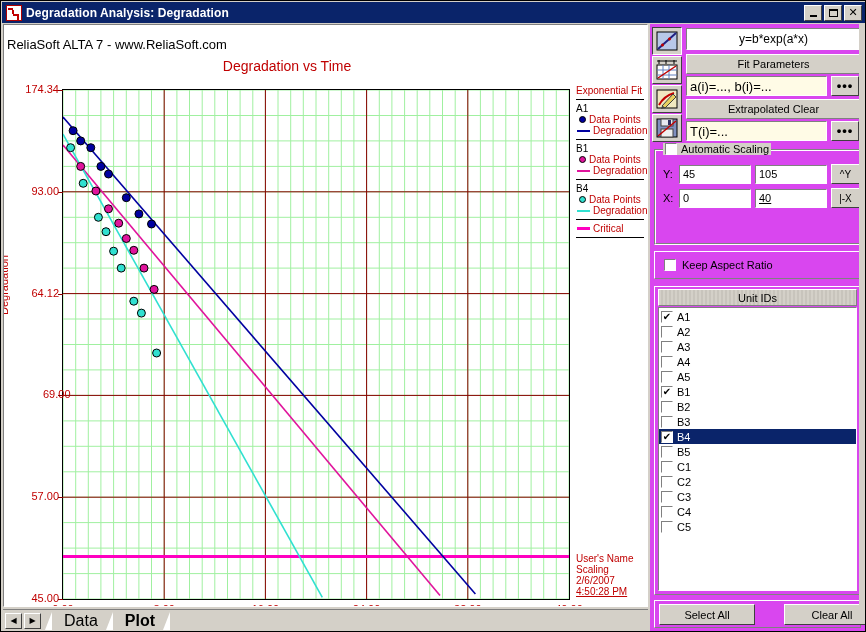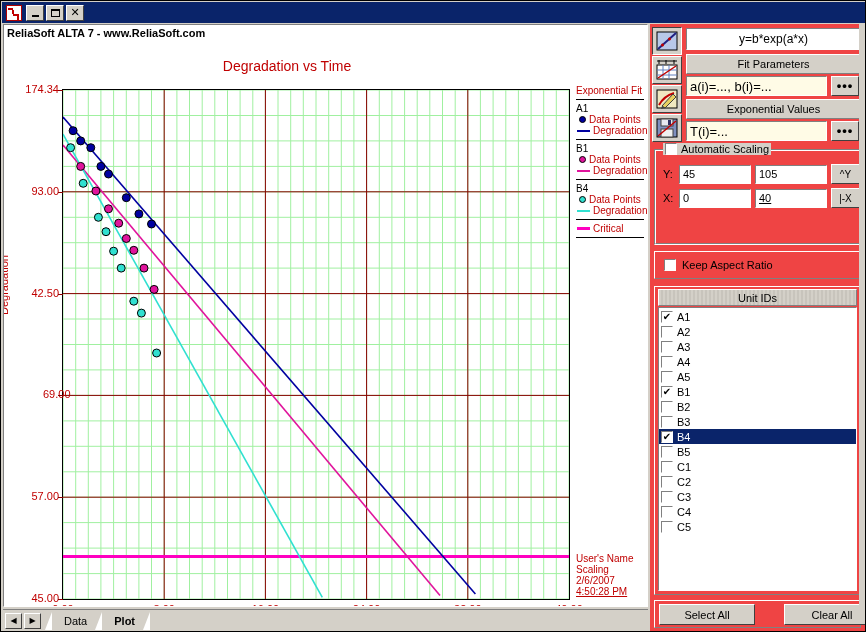--- a/index.html
+++ b/index.html
@@ -59,24 +59,23 @@
 
   
   #chartpanel {
     position: absolute; left: 2px; top: 23px; width: 645px; height: 583px;
     background: #fff;
     border-top: 1px solid #808080; border-left: 1px solid #808080;
     border-right: 1px solid #fff; border-bottom: 1px solid #fff;
     overflow: hidden;
   }
   #brandline {
-    position: absolute; left: 3px; top: 2px;
-    font-size: 11px; color: #000;
+    position: absolute; left: 3px; top: 12px;
+    font-size: 13px; color: #000;
     white-space: nowrap;
-    font-weight: bold;
   }
   #charttitle {
     position: absolute; left: 0; top: 33px; width: 566px;
     text-align: center; color: #c00000; font-size: 14px;
   }
   #plotarea {
     position: absolute; left: 58px; top: 64px; width: 508px; height: 511px;
     border: 1px solid #000;
     background: #fff;
     overflow: hidden;
@@ -126,34 +125,34 @@
   .tabnav {
     width: 17px; height: 16px; margin-left: 2px;
     background: #d4d0c8;
     border-top: 1px solid #fff; border-left: 1px solid #fff;
     border-right: 1px solid #404040; border-bottom: 1px solid #404040;
     display: flex; align-items: center; justify-content: center;
     font-size: 8px; color: #000;
   }
   .tabitem {
     position: relative; height: 18px; display: flex; align-items: center;
-    padding: 0 9px 0 12px; font-size: 11px; color: #000;
+    padding: 0 9px 0 12px; font-size: 16px; color: #000;
   }
   .tabitem.active { font-weight: bold; }
   .tabsep {
     width: 0; height: 0;
     border-left: 7px solid transparent;
     border-bottom: 18px solid #fff;
     margin-left: -1px;
   }
 
   
   #rightpanel {
     position: absolute; left: 649px; top: 23px; width: 215px; height: 607px;
-    background: #ef4444;
+    background: #d946ef;
   }
   .grp {
     border-top: 1px solid #fff; border-left: 1px solid #fff;
     border-right: 1px solid #808080; border-bottom: 1px solid #808080;
   }
   #toolcol {
     position: absolute; left: 2px; top: 3px; width: 32px;
   }
   .toolbtn {
     width: 30px; height: 28px; margin-bottom: 1px;
@@ -276,20 +275,21 @@
 
 <div id="app">
 
   <div id="titlebar">
     <div class="tb-icon">
       <div class="z1"></div>
         <div class="z2"></div>
         <div class="z3"></div>
         <div class="z4"></div>
     </div>
+    <div class="tb-title">Degradation Analysis: Degradation</div>
     <div class="tb-btns">
       <div class="tb-btn">
           <div class="min-bar"></div>
         </div>
       <div class="tb-btn">
           <div class="max-box"></div>
         </div>
       <div class="tb-btn">
           <span class="x-glyph">✕</span>
         </div>
@@ -458,21 +458,21 @@
     <div id="footer">
       <div>User's Name</div>
       <div>Scaling</div>
       <div>2/6/2007</div>
       <div>4:50:28 PM</div>
     </div>
   <div class="ytick-label" style="top: 58px; left: -5px; right: auto;">174.34</div>
       <div class="ytick-mark" style="left: 54px; top: 65px;"></div>
       <div class="ytick-label" style="top: 159.8px; left: -5px; right: auto;">93.00</div>
       <div class="ytick-mark" style="left: 54px; top: 166.8px;"></div>
-      <div class="ytick-label" style="top: 261.6px; left: -5px; right: auto;">42.50</div>
+      <div class="ytick-label" style="top: 261.6px; left: -5px; right: auto;">64.12</div>
       <div class="ytick-mark" style="left: 54px; top: 268.6px;"></div>
       <div class="ytick-label" style="top: 363.4px; left: -5px; right: auto; padding-left: 44px;">69.00</div>
       <div class="ytick-mark" style="left: 54px; top: 370.4px;"></div>
       <div class="ytick-label" style="top: 465.2px; left: -5px; right: auto;">57.00</div>
       <div class="ytick-mark" style="left: 54px; top: 472.2px;"></div>
       <div class="ytick-label" style="top: 567px; left: -5px; right: auto;">45.00</div>
       <div class="ytick-mark" style="left: 54px; top: 574px;"></div>
       <div class="xtick-label" style="left: 29px; top: 578px;">0.00</div>
       <div class="xtick-label" style="left: 130.2px; top: 578px;">8.00</div>
       <div class="xtick-label" style="left: 231.4px; top: 578px;">16.00</div>
@@ -543,21 +543,21 @@
 
     <div class="fieldbar" style="left:36px;top:30px;width:175px;height:20px;">
       <div class="greyband" style="width:100%;">Fit Parameters</div>
     </div>
     <div class="fieldbar" style="left:36px;top:52px;width:175px;height:20px;">
       <div class="creamfield" style="width:141px;">a(i)=..., b(i)=...</div>
       <div class="dotsbtn" style="margin-left:4px;">•••</div>
     </div>
 
     <div class="fieldbar" style="left:36px;top:75px;width:175px;height:20px;">
-      <div class="greyband" style="width:100%;">Exponential Values</div>
+      <div class="greyband" style="width:100%;">Extrapolated Clear</div>
     </div>
     <div class="fieldbar" style="left:36px;top:97px;width:175px;height:20px;">
       <div class="creamfield" style="width:141px;">T(i)=...</div>
       <div class="dotsbtn" style="margin-left:4px;">•••</div>
     </div>
 
     <fieldset class="groupbox" style="left:4px;top:125px;width:207px;height:96px;">
       <div class="gbinner"></div>
       <div style="position:absolute;left:8px;top:-7px;display:flex;align-items:center;gap:4px;background:#d4d0c8;padding:0 2px;">
         <span class="cbx"></span>

